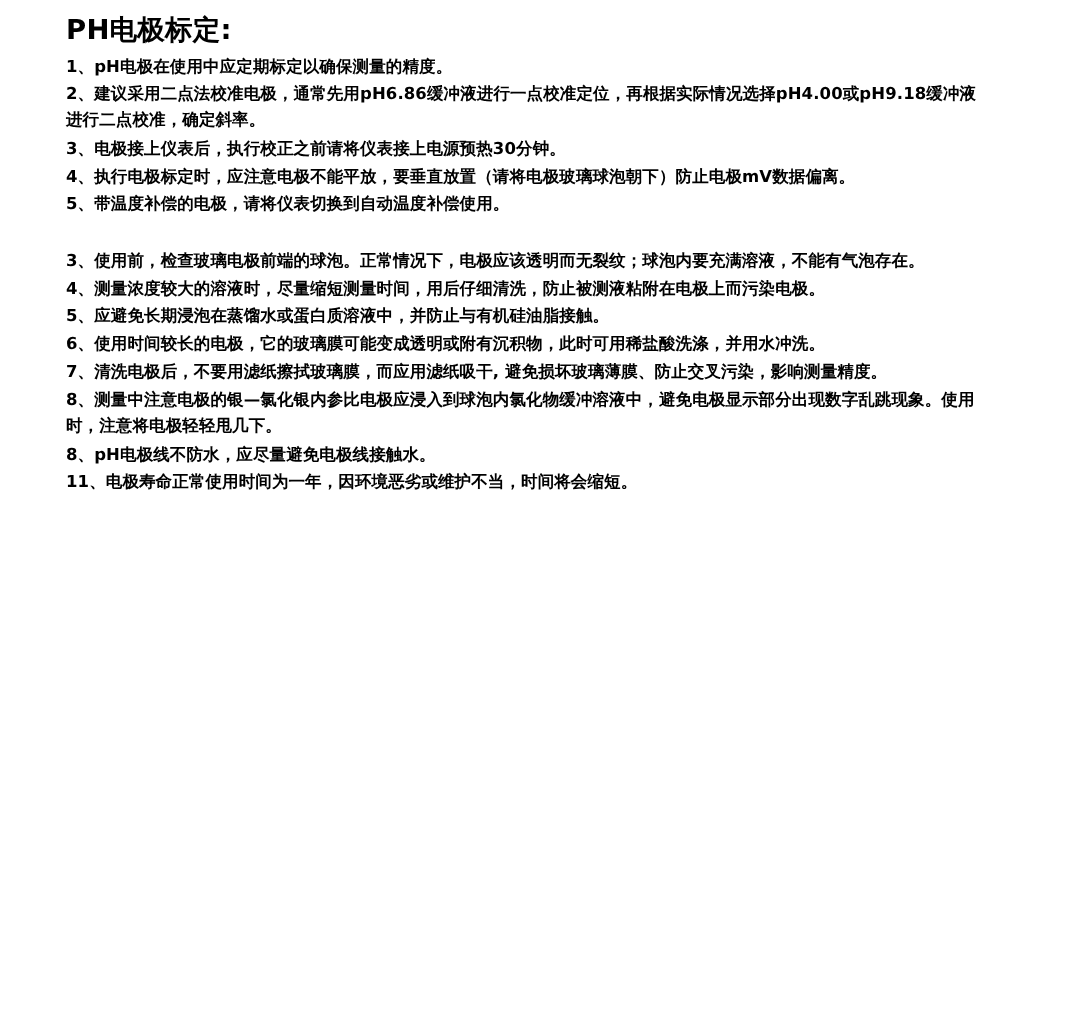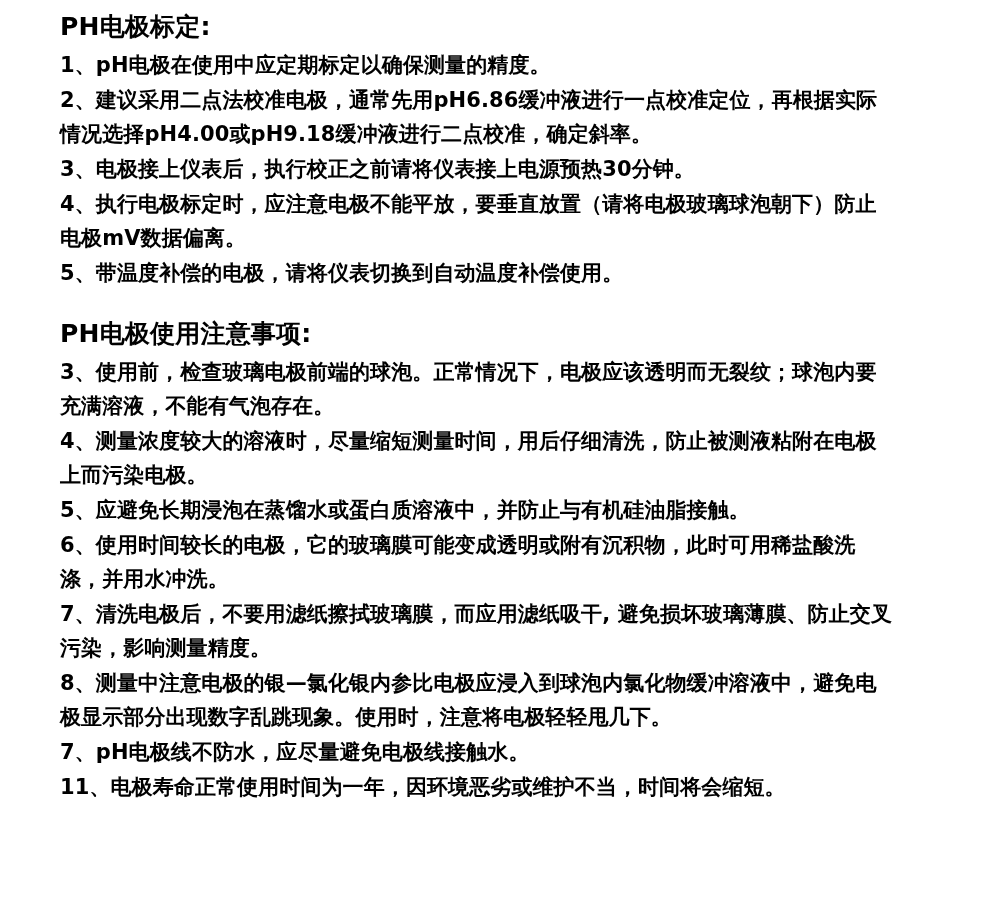--- a/index.html
+++ b/index.html
@@ -19,21 +19,21 @@
     width: 917px;
   }
   .section-title {
     font-size: 25px;
     font-weight: bold;
     line-height: 1.35;
     margin: 0 0 4px 0;
     letter-spacing: 0.2px;
   }
   .para {
-    font-size: 21px;
+    font-size: 15px;
     font-weight: bold;
     line-height: 1.62;
     margin: 0 0 1px 0;
     text-align: left;
     letter-spacing: 0.1px;
   }
   .spacer {
     height: 26px;
   }
 </style>
@@ -47,24 +47,23 @@
     <p class="para">1、pH电极在使用中应定期标定以确保测量的精度。</p>
     <p class="para">2、建议采用二点法校准电极，通常先用pH6.86缓冲液进行一点校准定位，再根据实际情况选择pH4.00或pH9.18缓冲液进行二点校准，确定斜率。</p>
     <p class="para">3、电极接上仪表后，执行校正之前请将仪表接上电源预热30分钟。</p>
     <p class="para">4、执行电极标定时，应注意电极不能平放，要垂直放置（请将电极玻璃球泡朝下）防止电极mV数据偏离。</p>
     <p class="para">5、带温度补偿的电极，请将仪表切换到自动温度补偿使用。</p>
   </div>
 
   <div class="spacer"></div>
 
   <div class="block">
-    <h2 class="section-title">PH电极使用注意事项:</h2>
     <p class="para">3、使用前，检查玻璃电极前端的球泡。正常情况下，电极应该透明而无裂纹；球泡内要充满溶液，不能有气泡存在。</p>
     <p class="para">4、测量浓度较大的溶液时，尽量缩短测量时间，用后仔细清洗，防止被测液粘附在电极上而污染电极。</p>
     <p class="para">5、应避免长期浸泡在蒸馏水或蛋白质溶液中，并防止与有机硅油脂接触。</p>
     <p class="para">6、使用时间较长的电极，它的玻璃膜可能变成透明或附有沉积物，此时可用稀盐酸洗涤，并用水冲洗。</p>
     <p class="para">7、清洗电极后，不要用滤纸擦拭玻璃膜，而应用滤纸吸干, 避免损坏玻璃薄膜、防止交叉污染，影响测量精度。</p>
     <p class="para">8、测量中注意电极的银—氯化银内参比电极应浸入到球泡内氯化物缓冲溶液中，避免电极显示部分出现数字乱跳现象。使用时，注意将电极轻轻甩几下。</p>
-    <p class="para">7、pH电极线不防水，应尽量避免电极线接触水。</p>
+    <p class="para">8、pH电极线不防水，应尽量避免电极线接触水。</p>
     <p class="para">11、电极寿命正常使用时间为一年，因环境恶劣或维护不当，时间将会缩短。</p>
   </div>
 
 </div>
 
 </body></html>

